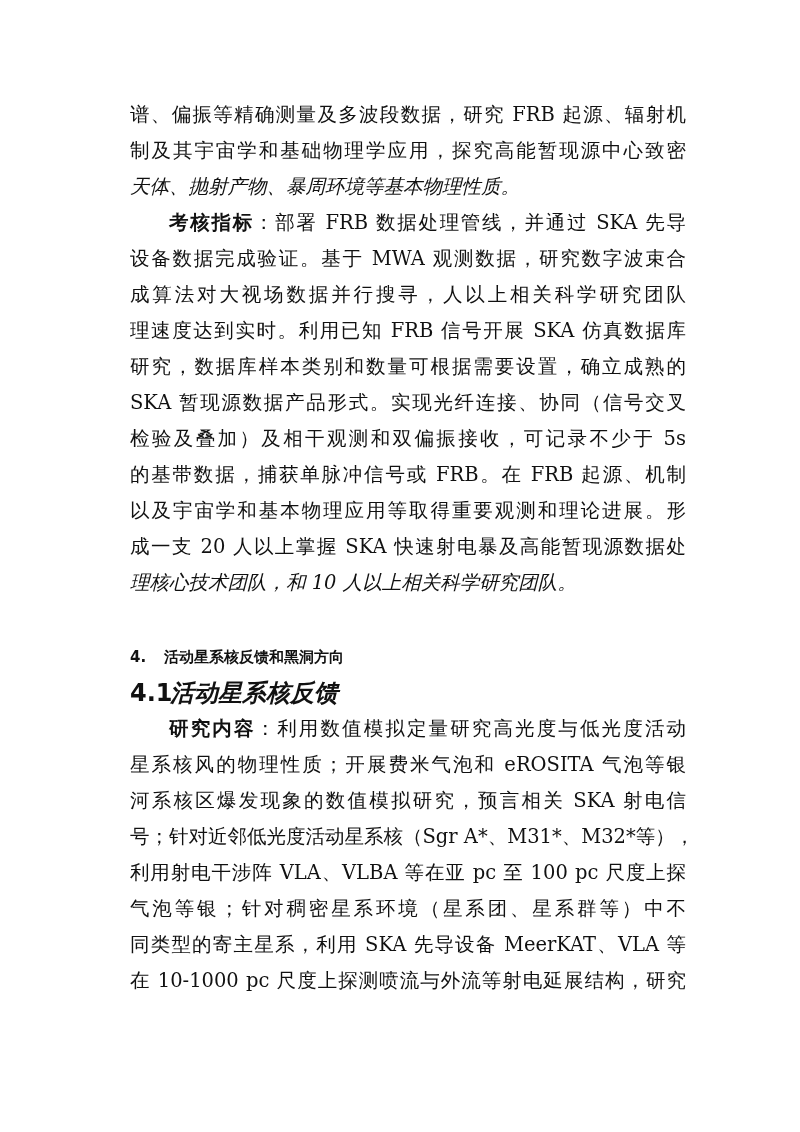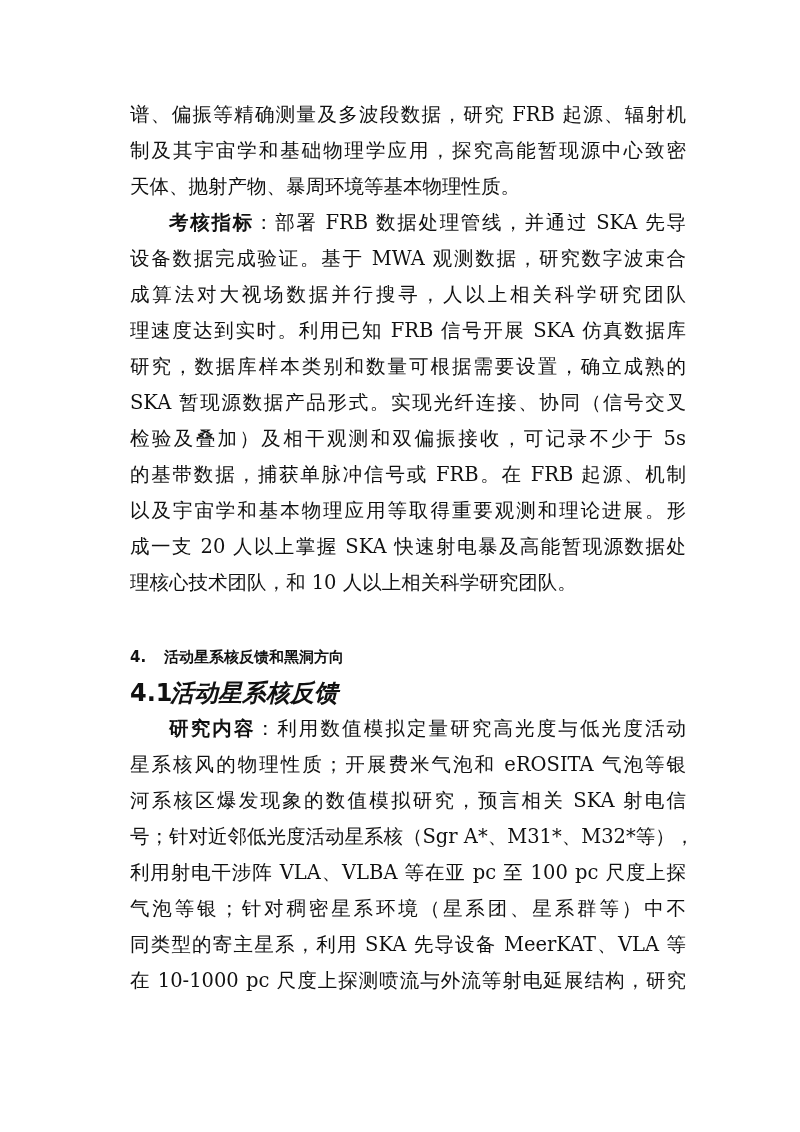--- a/index.html
+++ b/index.html
@@ -26,20 +26,21 @@
       height: 36px;
       line-height: 36px;
       font-size: 19.5px;
       white-space: nowrap;
       text-align: justify;
       text-align-last: justify;
       letter-spacing: 0;
     }
     .line.last {
       text-align-last: left;
+      font-style: italic;
     }
     .indent {
       padding-left: 39px;
     }
     .bold-lead {
       font-weight: bold;
     }
     .gap {
       height: 38px;
     }

